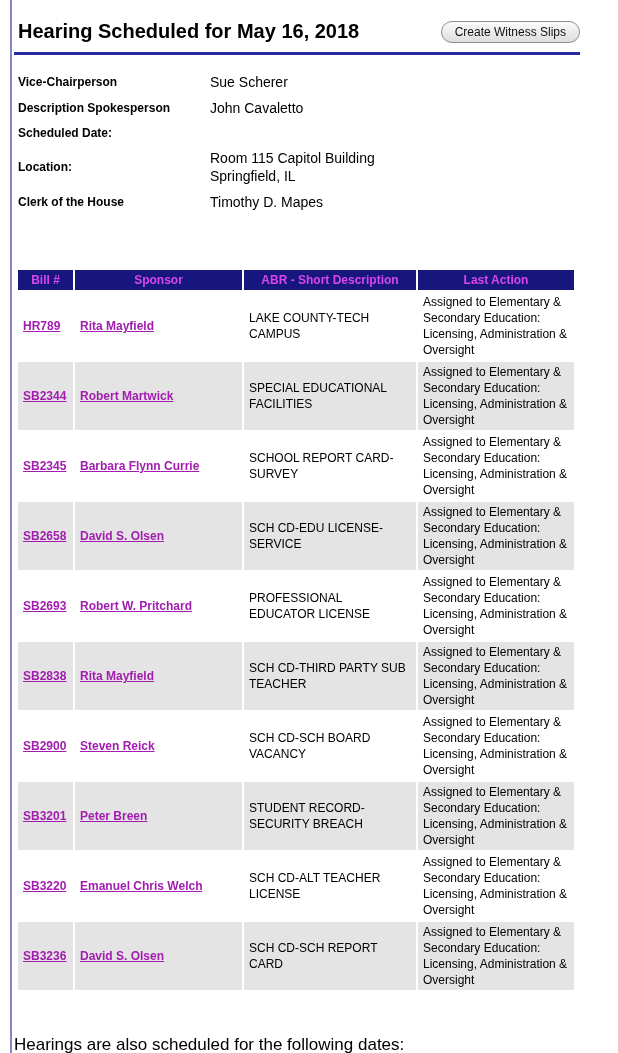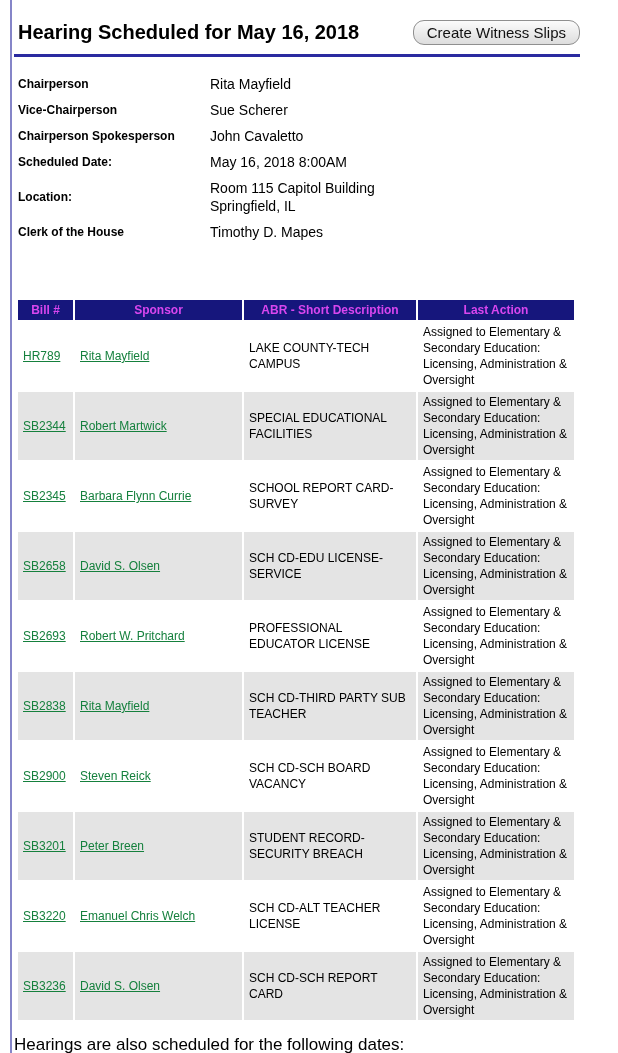--- a/index.html
+++ b/index.html
@@ -30,21 +30,21 @@
     align-items: center;
     justify-content: space-between;
   }
   .page-title {
     font-size: 20px;
     font-weight: bold;
     letter-spacing: 0;
   }
   .create-btn {
     font-family: "Liberation Sans", sans-serif;
-    font-size: 15px;
+    font-size: 12px;
     color: #111;
     background: linear-gradient(#fbfbfb, #dddddd);
     border: 1px solid #8f8f8f;
     border-radius: 11px;
     padding: 3px 13px;
     cursor: pointer;
     white-space: nowrap;
   }
   .title-rule {
     height: 3px;
@@ -91,23 +91,24 @@
   }
   .bills-table td {
     font-size: 12px;
     line-height: 16px;
     padding: 2px 5px;
     vertical-align: middle;
   }
   tr.alt td { background: #e4e4e4; }
   tr.plain td { background: #ffffff; }
   a.link {
-    color: #15803d;
+    color: #a21caf;
     text-decoration: underline;
     cursor: pointer;
+    font-weight: bold;
   }
   .cell-bill { white-space: nowrap; }
   
   .footer-text {
     position: absolute;
     left: 14px;
     top: 1034px;
     font-size: 17px;
     line-height: 22px;
     white-space: nowrap;
@@ -120,38 +121,33 @@
 
 <div class="content">
 
   <div class="page-header">
     <div class="page-title">Hearing Scheduled for May 16, 2018</div>
     <button class="create-btn">Create Witness Slips</button>
   </div>
   <hr class="title-rule">
 
   <div class="details" id="details-list">
-  <div class="detail-row">
-    <div class="detail-label">Chairperson</div>
-    <div class="detail-value">Rita Mayfield</div>
-  </div>
 
   <div class="detail-row">
     <div class="detail-label">Vice-Chairperson</div>
     <div class="detail-value">Sue Scherer</div>
   </div>
 
   <div class="detail-row">
-    <div class="detail-label">Chairperson Spokesperson</div>
+    <div class="detail-label">Description Spokesperson</div>
     <div class="detail-value">John Cavaletto</div>
   </div>
 
   <div class="detail-row">
     <div class="detail-label">Scheduled Date:</div>
-    <div class="detail-value">May 16, 2018 8:00AM</div>
   </div>
 
   <div class="detail-row">
     <div class="detail-label">Location:</div>
     <div class="detail-value">Room 115 Capitol Building
 Springfield, IL</div>
   </div>
 
 
 

